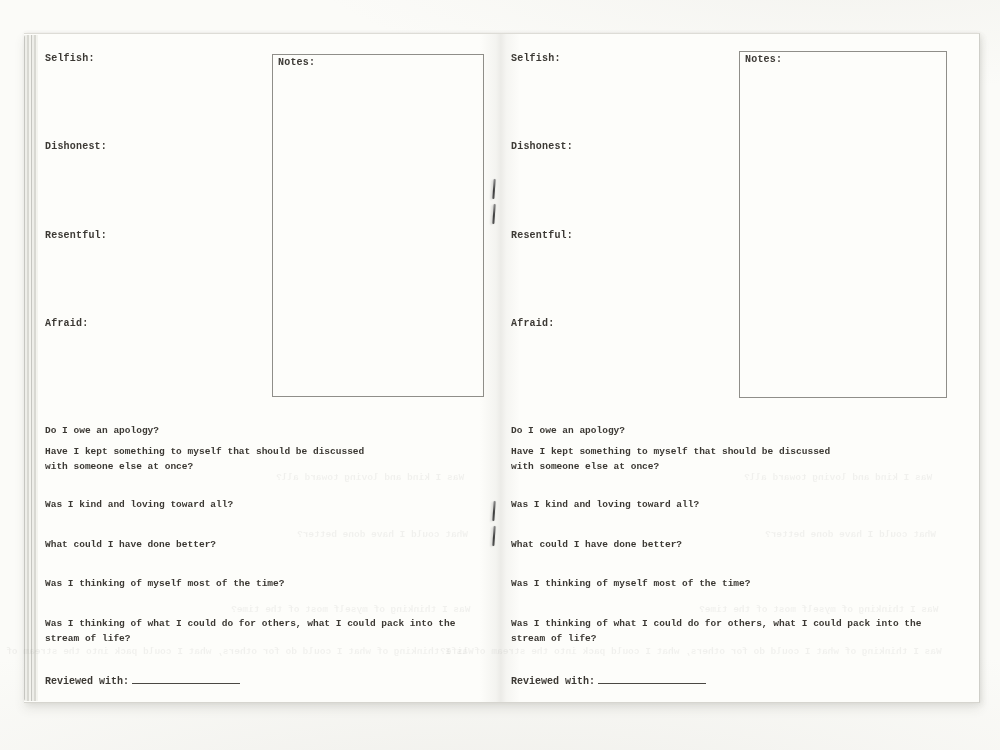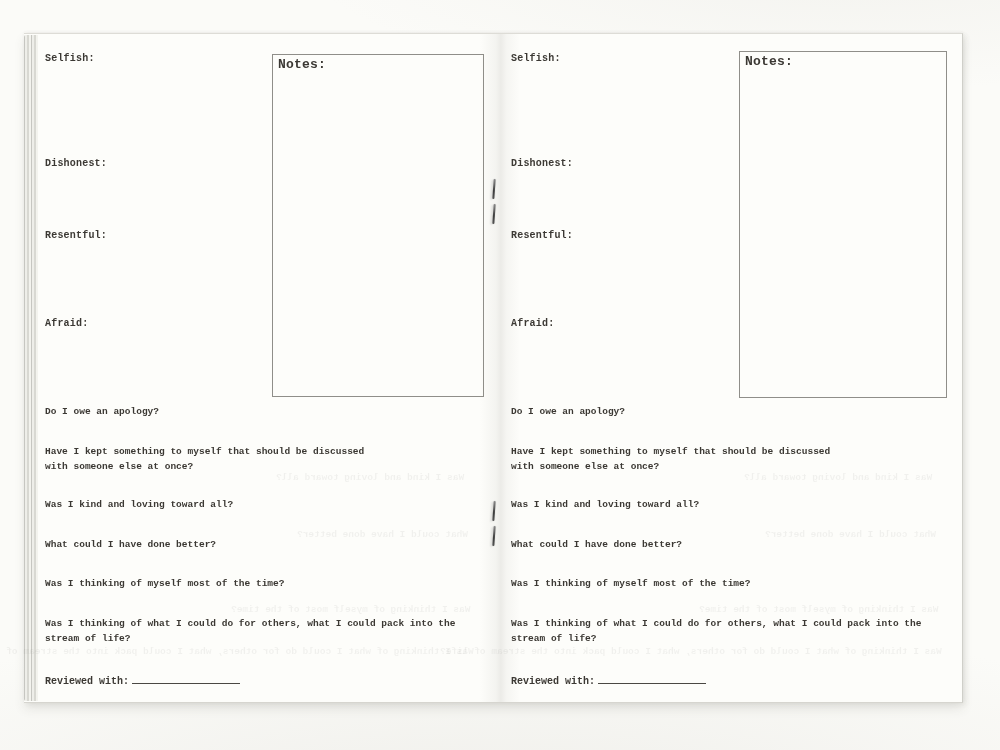--- a/index.html
+++ b/index.html
@@ -15,20 +15,21 @@
       radial-gradient(900px 200px at 85% -4%, rgba(210,208,200,0.18), transparent 60%),
       #fbfbf8;
   }
   .booklet{
     position:absolute;left:24px;top:33px;width:938px;height:668px;
     background:var(--paper,#fdfdfa);
     border-top:1px solid #dddcd6;
     border-right:1px solid #cfcfc9;
     border-bottom:1px solid #d6d5cf;
     box-shadow:0 6px 10px rgba(70,68,60,.10), 3px 2px 5px rgba(70,68,60,.07), 0 -1px 3px rgba(70,68,60,.05);
+    padding-left:17px;
   }
   
   .edge-stack{
     position:absolute;left:0;top:1px;width:14px;height:666px;
     background:repeating-linear-gradient(90deg,
       #c6c6c1 0 1.4px,#eeeee9 1.4px 3.2px,#d8d8d2 3.2px 4.6px,#f3f3ee 4.6px 7px);
     border-radius:2px 0 0 2px;
   }
   
   .gutter{
@@ -51,39 +52,39 @@
 
   .page{position:absolute;top:0;height:668px;}
   .page.left{left:14px;width:456px;--mx:7px;}
   .page.right{left:476px;width:462px;--mx:11px;}
 
   .inv-label{
     position:absolute;left:var(--mx);
     font-size:10px;line-height:12px;font-weight:700;
     letter-spacing:.2px;color:var(--ink,#3b3833);white-space:nowrap;
   }
-  .lb0{top:19px;} .lb1{top:124px;} .lb2{top:196px;} .lb3{top:284px;text-align:right;}
+  .lb0{top:19px;} .lb1{top:107px;} .lb2{top:196px;} .lb3{top:284px;text-align:right;}
 
   .notes-box{
     position:absolute;border:1px solid var(--boxline,#8f8e89);
     background:transparent;
   }
   .page.left  .notes-box{left:234px;top:20px;width:210px;height:341px;}
   .page.right .notes-box{left:239px;top:17px;width:206px;height:345px;}
   .notes-label{
     position:absolute;left:5px;top:2px;
-    font-size:13px;font-weight:700;letter-spacing:.2px;color:var(--ink,#3b3833);
+    font-size:10px;font-weight:700;letter-spacing:.2px;color:var(--ink,#3b3833);
   }
 
   .question{
     position:absolute;left:var(--mx);
     font-size:9.5px;line-height:15px;font-weight:700;
     color:var(--ink,#3b3833);white-space:nowrap;
   }
-  .q0{top:370px;} .q1{top:410px;width:338px;white-space:normal;}
+  .q0{top:389px;} .q1{top:410px;width:338px;white-space:normal;}
   .q2{top:463px;} .q3{top:503px;} .q4{top:542px;}
   .q5{top:582px;width:428px;white-space:normal;}
 
   .reviewed{
     position:absolute;left:var(--mx);top:641px;
     font-size:10px;font-weight:700;color:var(--ink,#3b3833);white-space:nowrap;
   }
   .reviewed .line{
     display:inline-block;width:108px;height:8px;margin-left:3px;
     border-bottom:1px solid #4a4843;

